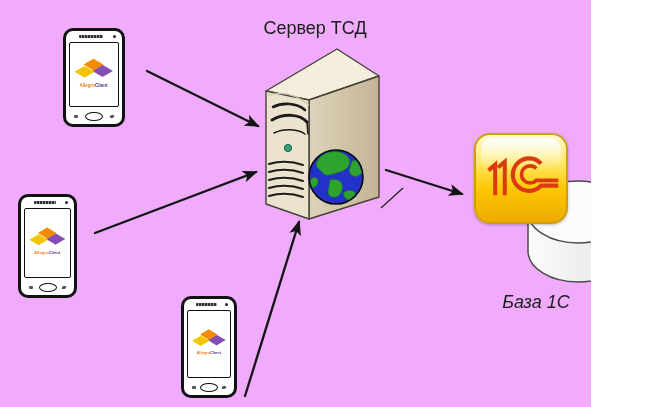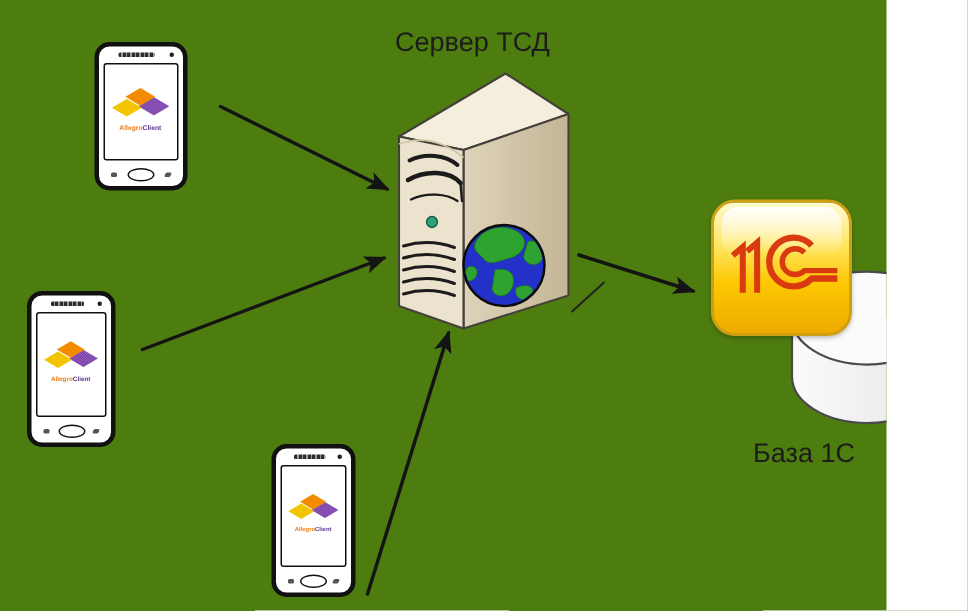--- a/index.html
+++ b/index.html
@@ -1,24 +1,24 @@
 <!DOCTYPE html>
 <html><head>
 <meta charset="utf-8">
 <style>
   html,body{margin:0;padding:0;background:#ffffff;}
-  .canvas{position:relative;width:591px;height:407px;background:#4d7c0f;overflow:hidden;
+  .canvas{position:relative;width:591px;height:407px;background:#f0abfc;overflow:hidden;
           font-family:"Liberation Sans",sans-serif;}
   .layer{position:absolute;left:0;top:0;width:645px;height:407px;z-index:1;}
 
   
   .lbl{position:absolute;z-index:4;color:#1c1c1c;text-align:center;white-space:nowrap;}
   .lbl-server{left:240px;top:18px;width:150px;font-size:18px;}
   .lbl-com{left:323px;top:212px;width:156px;font-size:16px;}
-  .lbl-db{left:486px;top:292px;width:100px;font-size:18px;}
+  .lbl-db{left:486px;top:292px;width:100px;font-size:18px;font-style:italic;}
 
   
   .phone{position:absolute;z-index:3;box-sizing:border-box;background:#fff;
          border:3px solid #111;border-radius:10px;}
   .p1{left:63px;top:28px;width:62px;height:99px;}
   .p2{left:18px;top:194px;width:59px;height:104px;}
   .p3{left:181px;top:296px;width:56px;height:102px;}
   .speaker{position:absolute;top:4px;left:24%;width:42%;height:3px;border-radius:1px;
            background:repeating-linear-gradient(90deg,#2c2c2c 0 2px,#9a9a9a 2px 3px);}
   .cam{position:absolute;top:4px;right:6px;width:3px;height:3px;border-radius:50%;background:#222;}

